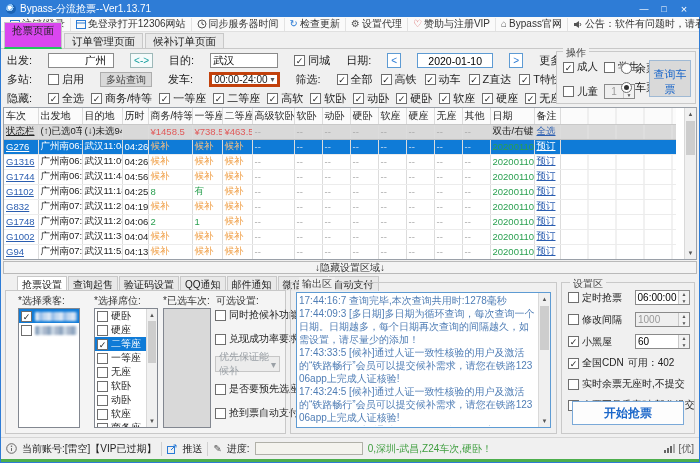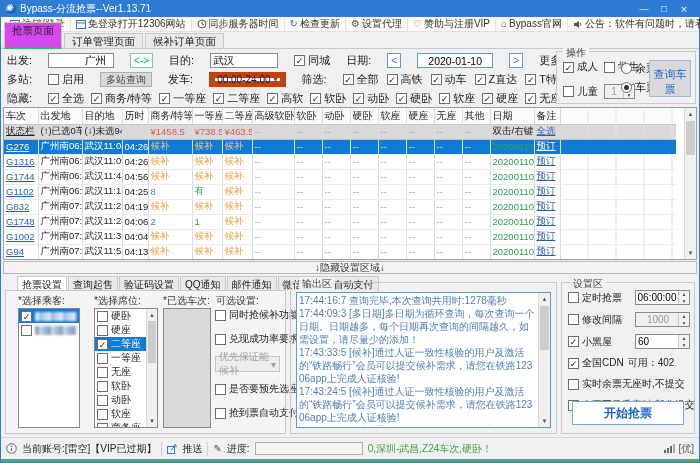--- a/index.html
+++ b/index.html
@@ -25,21 +25,21 @@
 .mtab.active{background:#d946ef;height:27px;position:relative;top:1px;border-bottom:2px solid #22c55e}
 
 .searchpanel{height:58px;position:relative;padding:2px 0 0 6px;flex:0 0 auto;background:#f0f0f0}
 .srow{display:flex;align-items:center;height:19px;gap:16px;white-space:nowrap}
 .srow2{height:19px}.srow3{height:18px}
 .lab{color:#222}
 input.txt{height:15px;border:1px solid #8a8a8a;background:#fff;font-size:10.5px;padding:0 2px;font-family:inherit}
 .swapbtn{height:15px;border:1px solid #9db8b8;background:#f4fbfb;color:#18a0a0;font-size:10px;padding:0 3px;line-height:13px}
 .navbtn{width:14px;height:15px;border:1px solid #5e9bd3;background:#fff;color:#2a7bd5;text-align:center;line-height:13px;font-size:10px}
 input.datein{border-color:#5e9bd3;width:76px;text-align:center}
-.combo{height:15px;border:6px solid #c2410c;background:#fff;display:inline-flex;align-items:center;padding:0 2px;gap:3px;font-size:10px}
+.combo{height:15px;border:3px solid #c2410c;background:#fff;display:inline-flex;align-items:center;padding:0 2px;gap:3px;font-size:10px}
 .combo .da{color:#555;font-size:8px}
 .graybtn{height:15px;border:1px solid #adadad;background:#d9d9d9;color:#444;font-size:10px;padding:0 5px;line-height:13px}
 
 .cb{display:inline-block;width:11px;height:11px;border:1px solid #6e6e6e;background:#fff;font-size:9px;line-height:10px;text-align:center;color:#1a1a1a;vertical-align:-2px;flex:0 0 auto}
 .cbitem{display:inline-flex;align-items:center;gap:3px}
 .cblbl{white-space:nowrap}
 .radio{display:inline-block;width:11px;height:11px;border:1px solid #6e6e6e;border-radius:50%;background:#fff;position:relative;vertical-align:-2px;flex:0 0 auto}
 .radio.ron::after{content:"";position:absolute;left:2px;top:2px;width:5px;height:5px;border-radius:50%;background:#333}
 .raditem{display:inline-flex;align-items:center;gap:3px}
 
@@ -687,21 +687,21 @@
             </span>
           </span>
       </div>
       <div class="cfgrow">
         <span class="cbitem">
             <span class="cb"></span>
             <span class="cblbl">修改间隔</span>
           </span>
         <span class="grow"></span>
         <span class="spinbox dis">
-            <input style="width: 42px; text-align: center; padding-left: 2px;" value="1000">
+            <input style="width: 42px; text-align: left; padding-left: 2px;" value="1000">
             <span class="spinarrows">
               <i>▲</i>
               <i>▼</i>
             </span>
           </span>
       </div>
       <div class="cfgrow">
         <span class="cbitem">
             <span class="cb">✓</span>
             <span class="cblbl">小黑屋</span>

